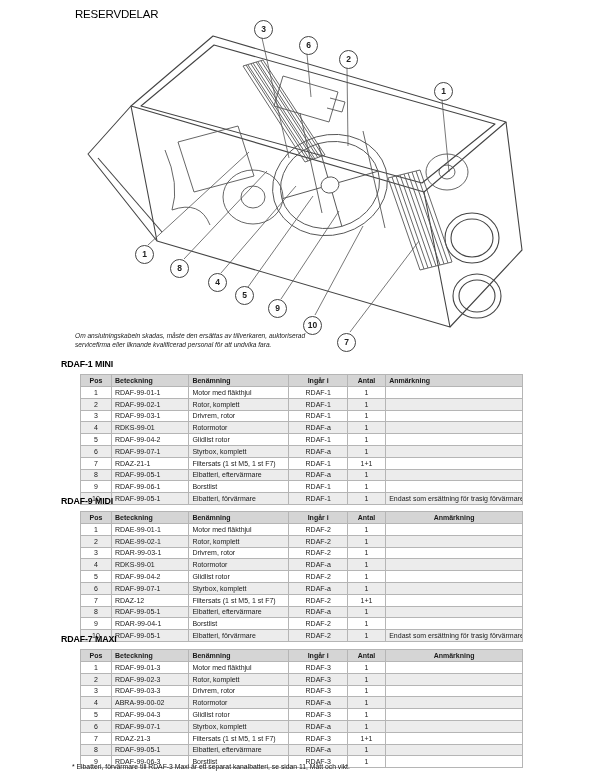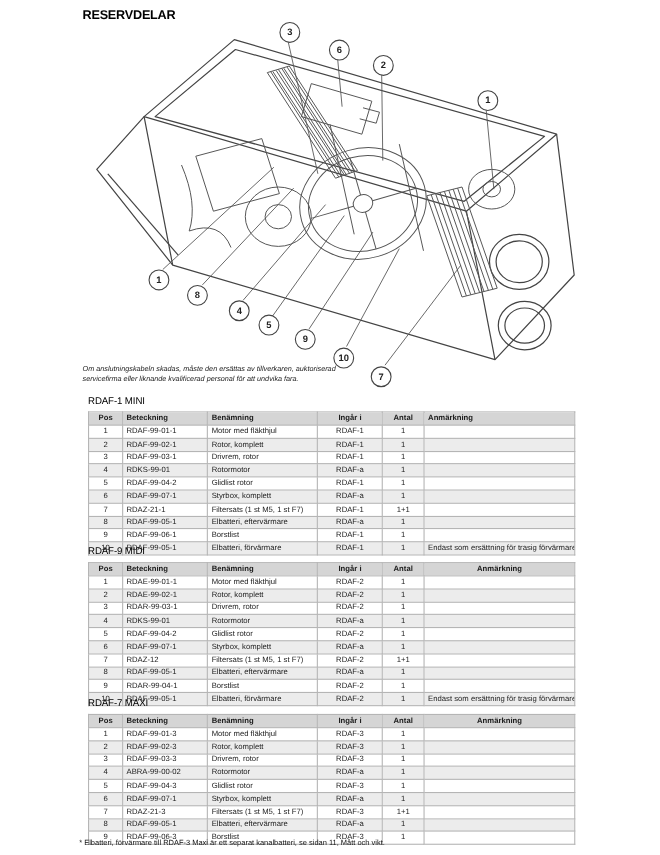--- a/index.html
+++ b/index.html
@@ -2,36 +2,36 @@
 <html><head>
 <meta charset="utf-8">
 <style>
   html,body{margin:0;padding:0;}
   body{
     width:600px;height:777px;background:#ffffff;overflow:hidden;
     font-family:"Liberation Sans", sans-serif;color:#1a1a1a;position:relative;
   }
   .page{position:absolute;inset:0;}
   .title{
-    position:absolute;left:75px;top:8px;font-size:11.5px;font-weight:bold;
+    position:absolute;left:75px;top:8px;font-size:11.5px;font-weight:normal;
     letter-spacing:-0.2px;color:#000;
   }
   
   .diagram{position:absolute;left:0;top:0;width:600px;height:777px;pointer-events:none;}
   .callout{
     position:absolute;width:17px;height:17px;border:1.2px solid #444;border-radius:50%;
     background:#fff;font-size:8.5px;font-weight:bold;color:#222;
     display:flex;align-items:center;justify-content:center;line-height:1;
   }
   .note{
     position:absolute;left:75px;top:331px;width:265px;
     font-style:italic;font-size:6.6px;line-height:9px;color:#222;
   }
   .section-heading{
-    position:absolute;left:80px;font-size:8.8px;font-weight:normal;color:#000;letter-spacing:-0.1px;
+    position:absolute;left:61px;font-size:8.8px;font-weight:bold;color:#000;letter-spacing:-0.1px;
   }
   .parts-table{
     position:absolute;left:80px;width:443px;border-collapse:collapse;table-layout:fixed;
     font-size:7px;color:#1a1a1a;
   }
   .parts-table th,.parts-table td{
     border:1px solid #b5b5b5;padding:0 3px;overflow:hidden;white-space:nowrap;
   }
   .parts-table th{
     background:#d5d5d5;font-weight:bold;height:11px;text-align:left;font-size:7px;

